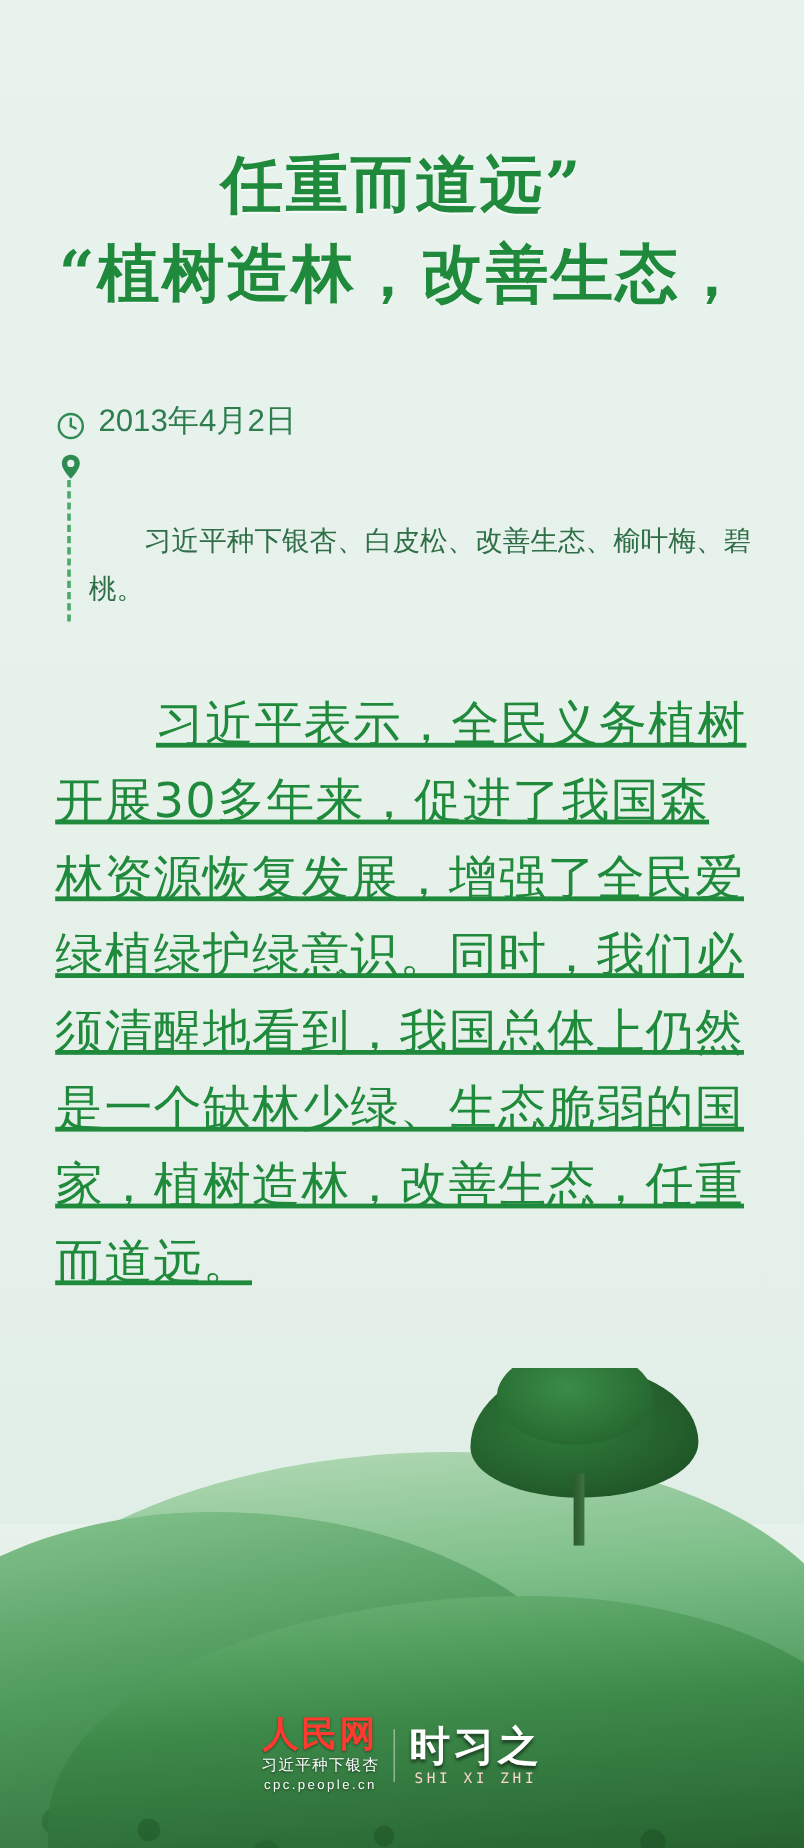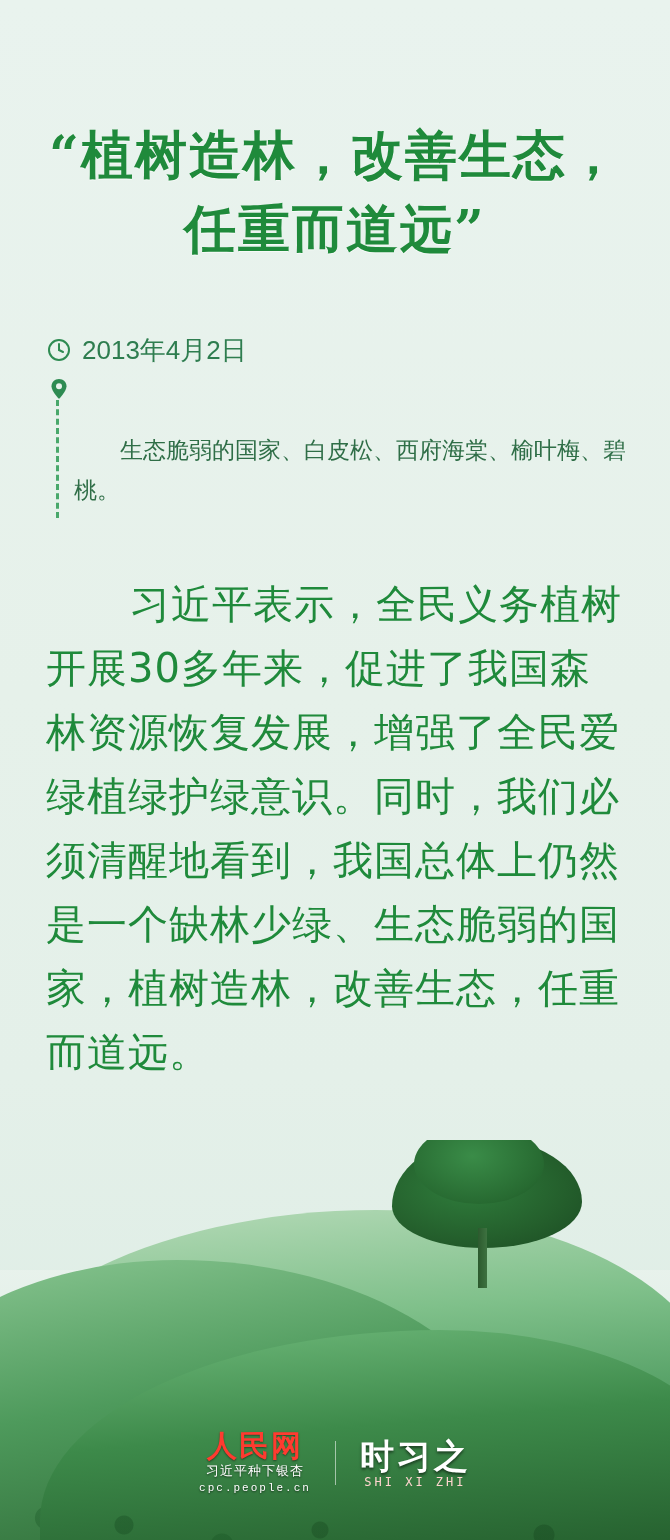--- a/index.html
+++ b/index.html
@@ -37,21 +37,21 @@
 
   
   .meta {
     position: absolute;
     top: 330px;
     left: 44px;
     width: 590px;
   }
   .meta-row {
     display: flex;
-    align-items: center;
+    align-items: flex-end;
     color: #2e7d4f;
     font-size: 26px;
     line-height: 40px;
     margin-bottom: 4px;
   }
   .meta-ico {
     flex: 0 0 30px;
     height: 30px;
     margin-right: 8px;
     display: flex;
@@ -86,20 +86,21 @@
     position: absolute;
     top: 572px;
     left: 46px;
     width: 578px;
     color: #1f8a3b;
     font-size: 40px;
     line-height: 64px;
     letter-spacing: 1px;
     text-indent: 84px;
     font-family: "DejaVu Sans", sans-serif;
+    text-decoration: underline;
   }
 
   
   .scene {
     position: absolute;
     left: 0;
     bottom: 0;
     width: 670px;
     height: 400px;
     overflow: hidden;
@@ -186,41 +187,41 @@
 
   
   .footer {
     position: absolute;
     left: 0;
     bottom: 44px;
     width: 670px;
     display: flex;
     align-items: center;
     justify-content: center;
-    gap: 24px;
+    gap: 12px;
   }
   .logo-people { text-align: center; color: #ffffff; }
   .logo-people .cn {
     font-family: "DejaVu Serif", serif;
     font-weight: bold;
     font-size: 30px;
     color: #ff3b30;
     letter-spacing: 2px;
     text-shadow: 0 1px 2px rgba(0,0,0,0.45);
     line-height: 32px;
   }
   .logo-people .sub {
     font-size: 13px;
     color: #ffffff;
     letter-spacing: 1px;
     line-height: 18px;
     text-shadow: 0 1px 2px rgba(0,0,0,0.6);
   }
   .logo-people .url {
-    font-family: Liberation Mono, monospace;
+    font-family: Liberation Sans, sans-serif;
     font-size: 11px;
     color: #ffffff;
     letter-spacing: 2px;
     line-height: 16px;
     text-shadow: 0 1px 2px rgba(0,0,0,0.6);
     text-align: center;
   }
   .logo-sep {
     width: 1px;
     height: 44px;
@@ -243,22 +244,22 @@
     letter-spacing: 3px;
     line-height: 14px;
   }
 </style>
 </head>
 <body>
 
 <div class="poster">
 
   <div class="headline">
+    <span>任重而道远”</span>
     <span>“植树造林，改善生态，</span>
-    <span>任重而道远”</span>
   </div>
 
   <div class="meta">
     <div class="meta-row">
       <span class="meta-ico">
         <svg width="26" height="26" viewBox="0 0 26 26">
           <circle cx="13" cy="13" r="10" fill="none" stroke="#2e8b52" stroke-width="2"></circle>
           <line x1="13" y1="13" x2="13" y2="7" stroke="#2e8b52" stroke-width="2" stroke-linecap="round"></line>
           <line x1="13" y1="13" x2="17" y2="15" stroke="#2e8b52" stroke-width="2" stroke-linecap="round"></line>
         </svg>
@@ -270,21 +271,21 @@
         <svg width="26" height="26" viewBox="0 0 26 26">
           <path d="M13 3 C8.6 3 5.5 6.2 5.5 10.3 C5.5 15.6 13 23 13 23 C13 23 20.5 15.6 20.5 10.3 C20.5 6.2 17.4 3 13 3 Z" fill="#2e8b52"></path>
           <circle cx="13" cy="10.2" r="3" fill="#e8f2ec"></circle>
         </svg>
       </span>
     </div>
   </div>
 
   <div class="dash-line"></div>
 
-  <div class="desc">生态脆弱的国家、白皮松、西府海棠、榆叶梅、碧桃。</div>
+  <div class="desc">习近平种下银杏、白皮松、改善生态、榆叶梅、碧桃。</div>
 
   <div class="body-text">习近平表示，全民义务植树开展30多年来，促进了我国森林资源恢复发展，增强了全民爱绿植绿护绿意识。同时，我们必须清醒地看到，我国总体上仍然是一个缺林少绿、生态脆弱的国家，植树造林，改善生态，任重而道远。</div>
 
   <div class="scene">
     <div class="mist"></div>
     <div class="hill-back">
       <div class="hill-texture"></div>
     </div>
     <div class="tree">
       <div class="canopy"></div>

